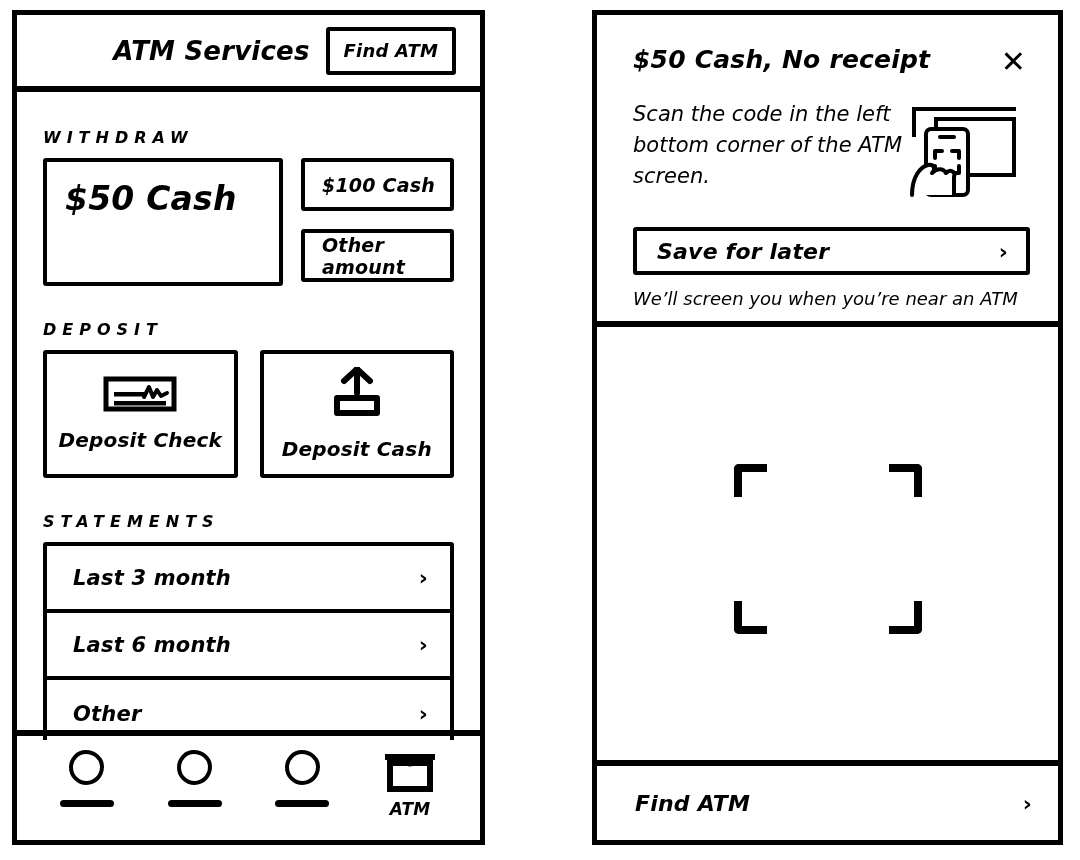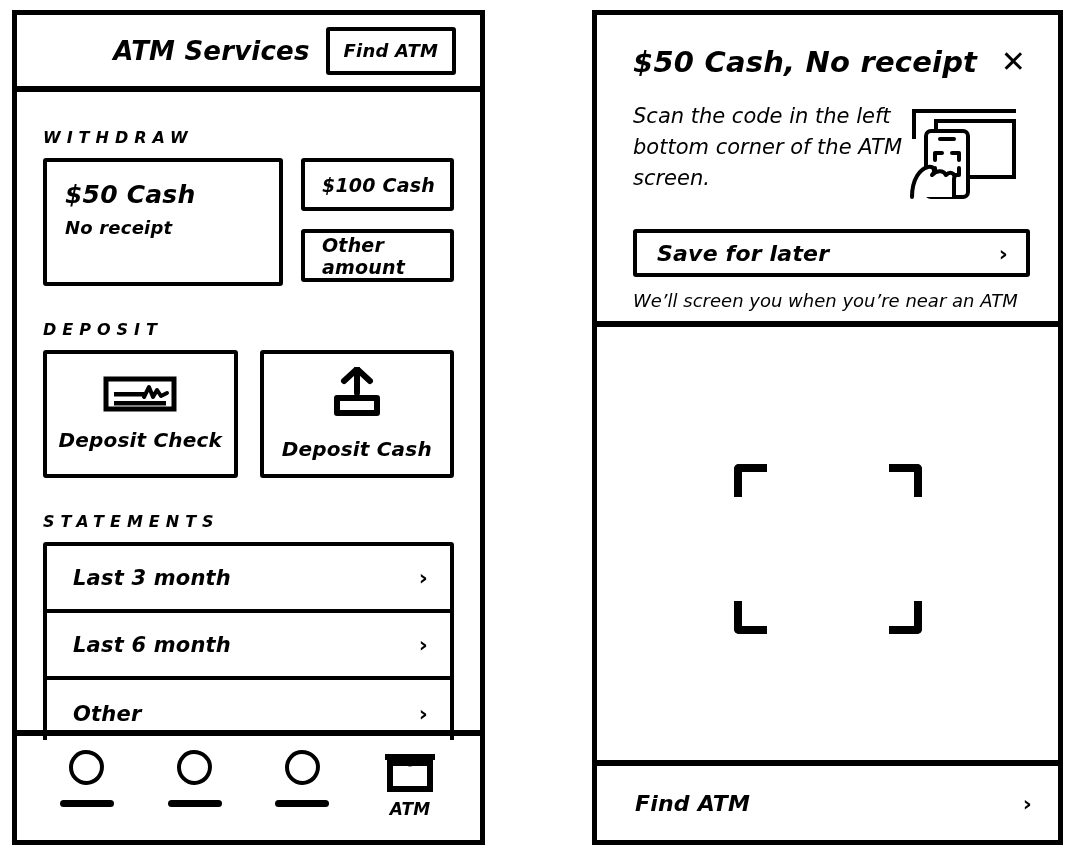--- a/index.html
+++ b/index.html
@@ -98,21 +98,21 @@
     gap: 18px;
     align-items: stretch;
   }
   .big-cash-card {
     border: 4px solid #000;
     border-radius: 3px;
     width: 240px;
     height: 128px;
     padding: 20px 0 0 18px;
   }
-  .big-cash-amount { font-size: 25px; line-height: 1.05; }
+  .big-cash-amount { font-size: 33px; line-height: 1.05; }
   .big-cash-sub { font-size: 18px; margin-top: 9px; }
 
   .small-cards { display: flex; flex-direction: column; gap: 18px; flex: 1; }
   .small-card {
     border: 4px solid #000;
     border-radius: 3px;
     height: 53px;
     display: flex;
     align-items: center;
     padding-left: 17px;
@@ -194,21 +194,21 @@
     width: 100%;
     height: 312px;
     border-bottom: 6px solid #000;
     padding: 30px 28px 0 36px;
   }
   .r-title-row {
     display: flex;
     align-items: flex-start;
     justify-content: space-between;
   }
-  .r-title { font-size: 29px; }
+  .r-title { font-size: 25px; }
   .close-x {
     font-size: 30px;
     font-weight: bold;
     font-style: normal;
     line-height: 1;
     margin-top: 2px;
     margin-right: 4px;
   }
   .r-mid-row {
     display: flex;
@@ -275,21 +275,20 @@
       <div class="hand find-atm-btn">Find ATM</div>
     </div>
 
     <div class="l-body">
 
       <div class="hand sec-label first">WITHDRAW</div>
 
       <div class="withdraw-row">
         <div class="big-cash-card">
           <div class="hand big-cash-amount">$50 Cash</div>
-          <div class="hand big-cash-sub">No receipt</div>
         </div>
         <div class="small-cards">
           <div class="hand small-card">$100 Cash</div>
           <div class="hand small-card">Other amount</div>
         </div>
       </div>
 
       <div class="hand sec-label">DEPOSIT</div>
 
       <div class="deposit-row">

